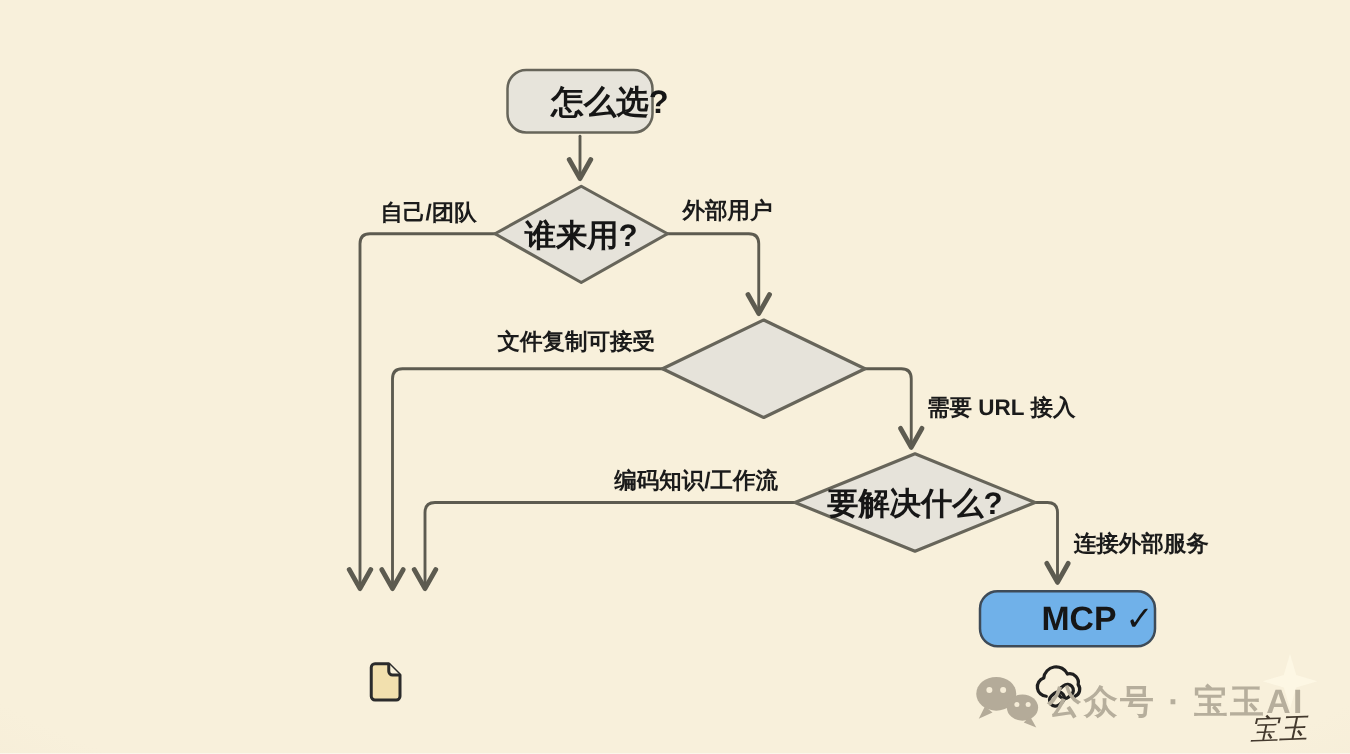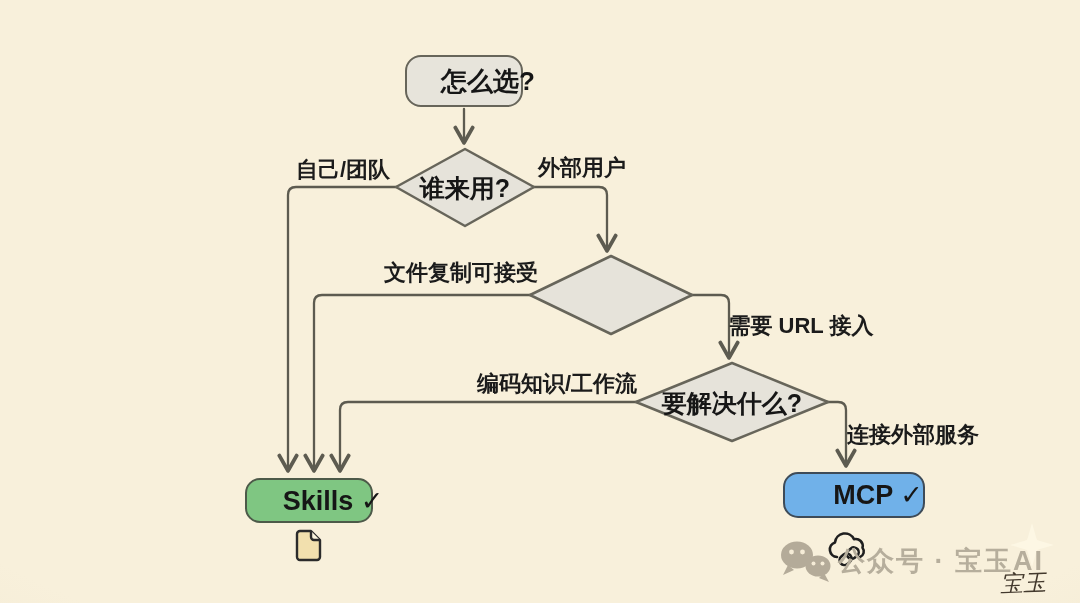--- a/index.html
+++ b/index.html
@@ -23,21 +23,21 @@
   }
   .start{left:405px;top:55px;width:118px;height:52px;background:#e7e4db;font-size:26px;}
   .skills{left:245px;top:478px;width:128px;height:45px;background:#7fc682;border-color:#4d5a49;font-size:27px;border-radius:15px;}
   .mcp{left:783px;top:472px;width:142px;height:46px;background:#70b1e9;border-color:#3e4b58;font-size:27px;border-radius:15px;}
   .dlabel{
     position:absolute;transform:translate(-50%,-50%);
     font-weight:bold;font-size:25px;color:#161616;white-space:nowrap;
   }
   .elabel{
     position:absolute;transform:translate(-50%,-50%);
-    font-weight:bold;font-size:22px;color:#1b1b1b;white-space:nowrap;
+    font-weight:bold;font-size:18px;color:#1b1b1b;white-space:nowrap;
   }
   .wm-account{
     position:absolute;left:838px;top:543px;
     font-size:27px;color:#b6ae9c;letter-spacing:2px;white-space:nowrap;
     font-weight:700;
   }
   .wm-sign{
     position:absolute;left:1000px;top:568px;
     font-family:"DejaVu Serif","Liberation Serif",serif;font-style:italic;
     font-size:23px;color:#43392d;white-space:nowrap;
@@ -106,23 +106,20 @@
   <div class="dlabel" style="left:465px;top:188px;">谁来用?</div>
   <div class="dlabel" style="left:732px;top:403px;">要解决什么?</div>
 
   <div class="elabel" style="left:343px;top:170px;">自己/团队</div>
   <div class="elabel" style="left:582px;top:168px;">外部用户</div>
   <div class="elabel" style="left:461px;top:273px;">文件复制可接受</div>
   <div class="elabel" style="left:557px;top:384px;">编码知识/工作流</div>
   <div class="elabel" style="left:801px;top:326px;">需要 URL 接入</div>
   <div class="elabel" style="left:913px;top:435px;">连接外部服务</div>
 
-  <div class="node-rect skills">
-    <span>Skills ✓</span>
-  </div>
   <div class="node-rect mcp">
     <span>MCP ✓</span>
   </div>
 
   <div class="wm-account">公众号 · 宝玉AI</div>
   <div class="wm-sign">宝玉</div>
 
 </div>
 
 </body></html>

